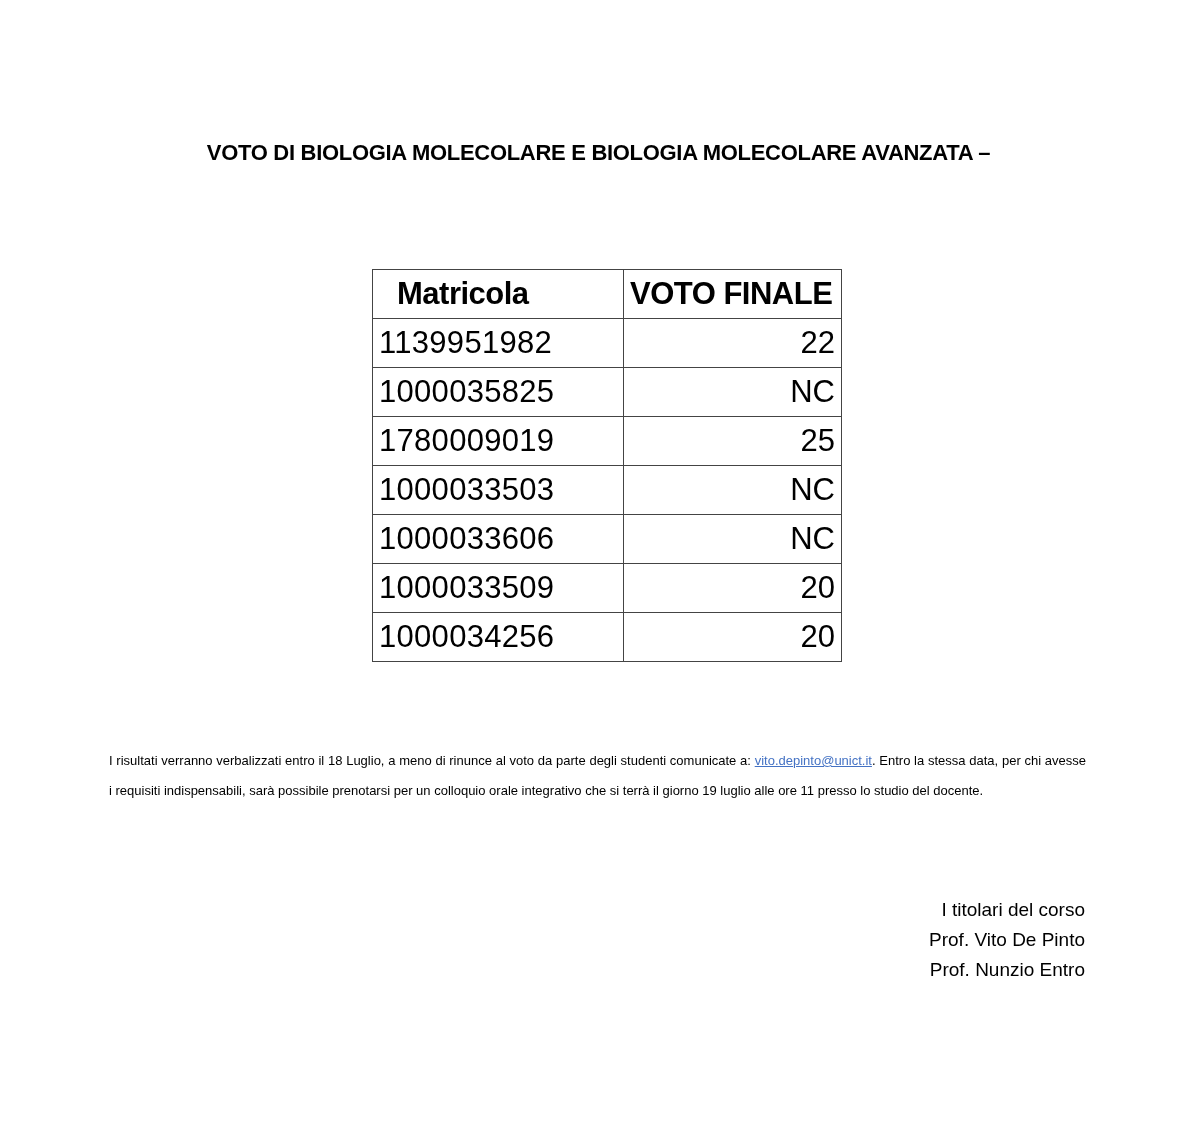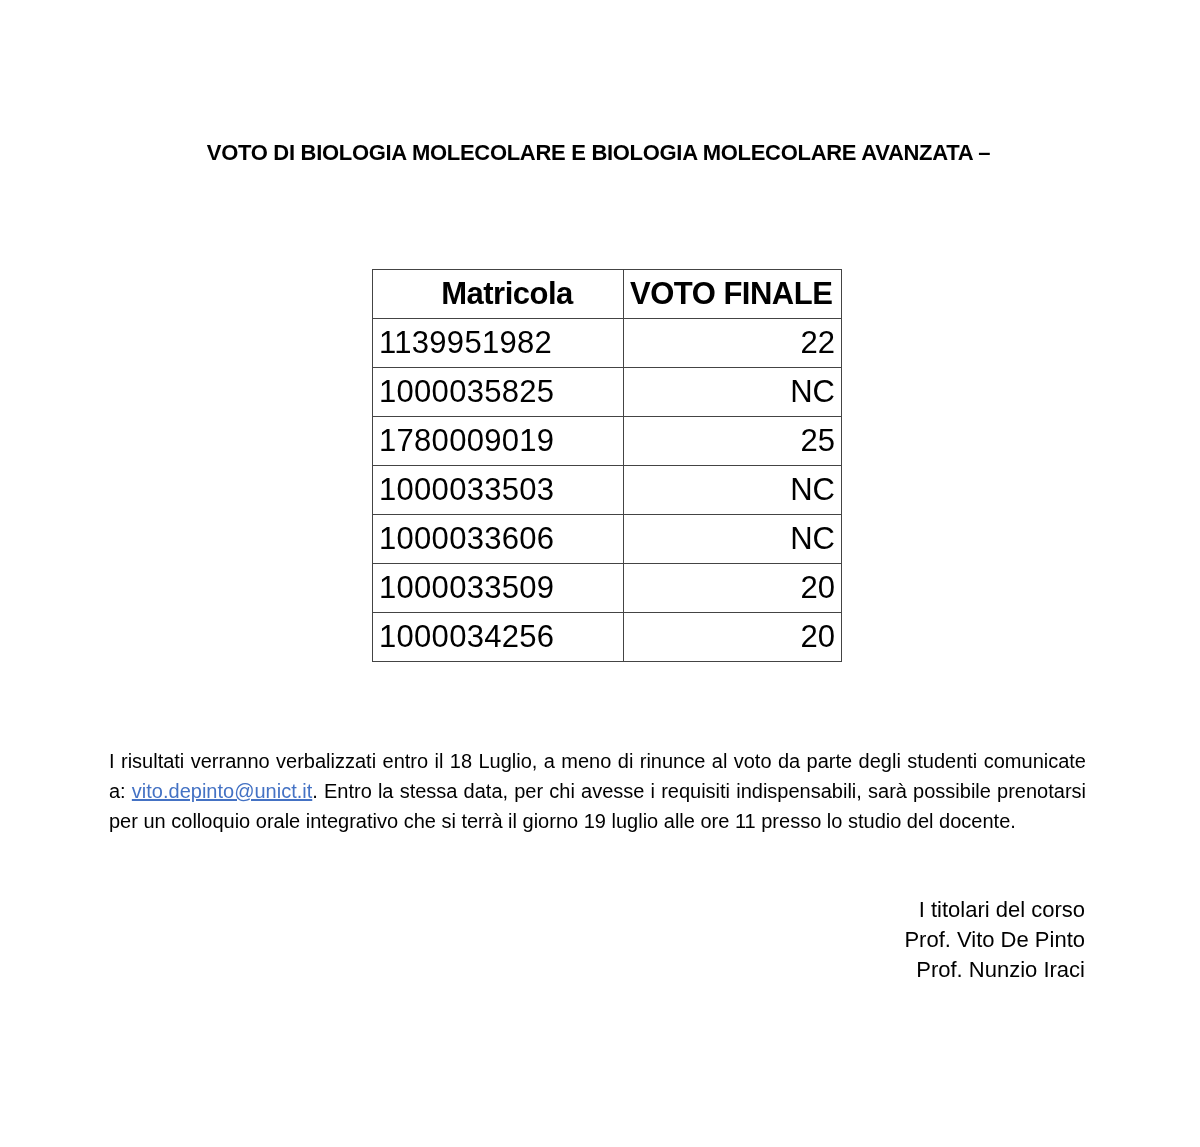--- a/index.html
+++ b/index.html
@@ -39,45 +39,45 @@
     border: 1.5px solid #444444;
     height: 48px;
     padding: 0 6px;
     line-height: 48px;
     white-space: nowrap;
   }
   table.results th {
     font-weight: bold;
     letter-spacing: -0.5px;
   }
-  table.results th.col-matricola { text-align: center; width: 220px; padding-left: 24px; }
+  table.results th.col-matricola { text-align: left; width: 220px; padding-left: 24px; }
   table.results th.col-voto { text-align: left; width: 205px; }
   table.results td.matricola { text-align: left; letter-spacing: 0.3px; }
   table.results td.voto { text-align: right; }
 
   .notice {
     position: absolute;
     left: 109px;
     top: 746px;
     width: 977px;
-    font-size: 20px;
+    font-size: 13px;
     line-height: 30px;
     text-align: justify;
   }
   .notice a {
     color: #4472c4;
     text-decoration: underline;
   }
 
   .signature {
     position: absolute;
     right: 115px;
     top: 895px;
     text-align: right;
-    font-size: 22px;
+    font-size: 19px;
     line-height: 30px;
   }
 </style>
 </head>
 <body>
 
 <div class="title-block">
   <div>VOTO DI BIOLOGIA MOLECOLARE E BIOLOGIA MOLECOLARE AVANZATA –</div>
 </div>
 
@@ -118,14 +118,14 @@
       <td class="voto">20</td>
     </tr>
   </tbody>
 </table>
 
 <div class="notice"><span>I risultati verranno verbalizzati entro il 18 Luglio, a meno di rinunce al voto da parte degli studenti comunicate a: </span><a title="vito.depinto@unict.it" style="color: rgb(68, 114, 196);">vito.depinto@unict.it</a><span>. Entro la stessa data, per chi avesse i requisiti indispensabili, sarà possibile prenotarsi per un colloquio orale integrativo che si terrà il giorno 19 luglio alle ore 11 presso lo studio del docente.</span></div>
 
 <div class="signature">
   <div>I titolari del corso</div>
   <div>Prof. Vito De Pinto</div>
-  <div>Prof. Nunzio Iraci</div>
+  <div>Prof. Nunzio Entro</div>
 </div>
 
 </body></html>

